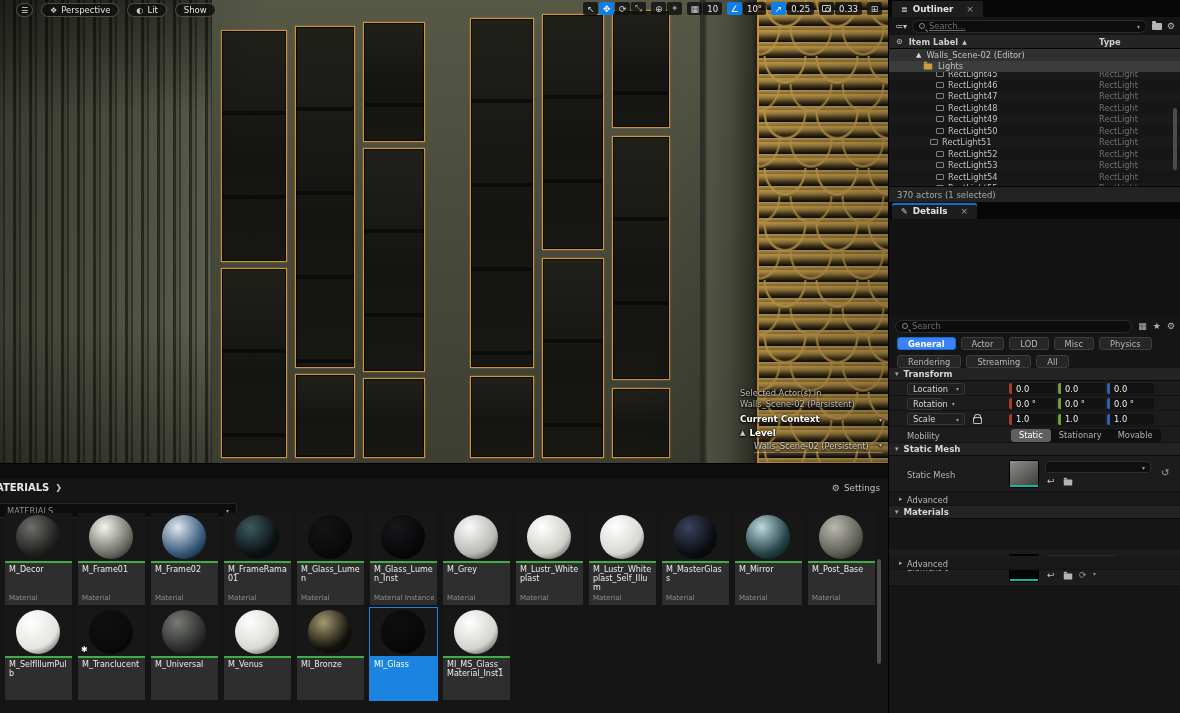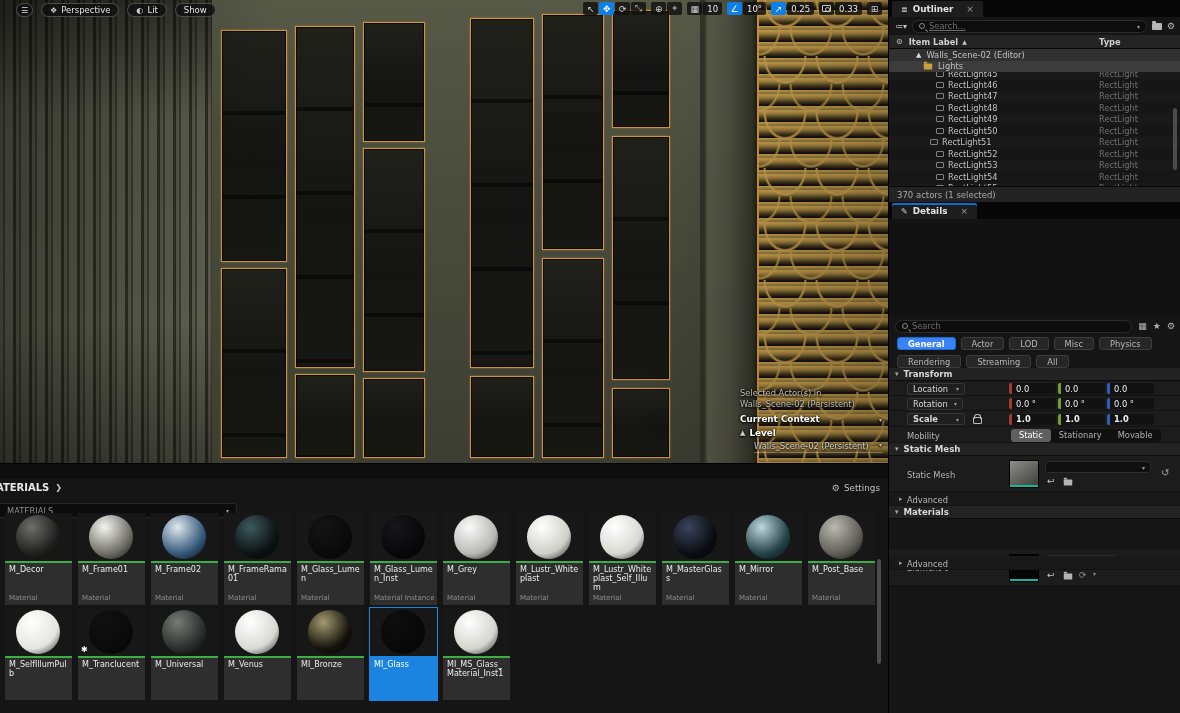--- a/index.html
+++ b/index.html
@@ -386,38 +386,38 @@
     <div class="numfield" style="left:169px; top:2px;">
         <span class="bar" style="background: rgb(111, 162, 51);"></span>
         <span class="v">0.0</span>
       </div>
     <div class="numfield" style="left:218px; top:2px;">
         <span class="bar" style="background: rgb(47, 95, 176);"></span>
         <span class="v">0.0</span>
       </div>
   </div>
   <div class="proprow" style="top:396px; height:15px;">
-    <div class="dropdown" style="left:18px; top:1.5px; width:56px;">
+    <div class="dropdown" style="left:18px; top:1.5px; width:36px;">
       <span>Rotation</span>
         <span class="ch">▾</span>
     </div>
     <div class="numfield" style="left:120px; top:2px;">
         <span class="bar" style="background: rgb(168, 57, 46);"></span>
         <span class="v">0.0 °</span>
       </div>
     <div class="numfield" style="left:169px; top:2px;">
         <span class="bar" style="background: rgb(111, 162, 51);"></span>
         <span class="v">0.0 °</span>
       </div>
     <div class="numfield" style="left:218px; top:2px;">
         <span class="bar" style="background: rgb(47, 95, 176);"></span>
         <span class="v">0.0 °</span>
       </div>
   </div>
-  <div class="proprow" style="top:411px; height:16px;font-weight:bold;">
+  <div class="proprow" style="top:411px; height:16px;">
     <div class="dropdown" style="left:18px; top:2px; width:58px;">
       <span>Scale</span>
         <span class="ch">▾</span>
     </div>
     <span class="lock" style="position:absolute; left:84px; top:6px;"></span>
     <div class="numfield" style="left:120px; top:2.5px;">
         <span class="bar" style="background: rgb(168, 57, 46);"></span>
         <span class="v">1.0</span>
       </div>
     <div class="numfield" style="left:169px; top:2.5px;">

